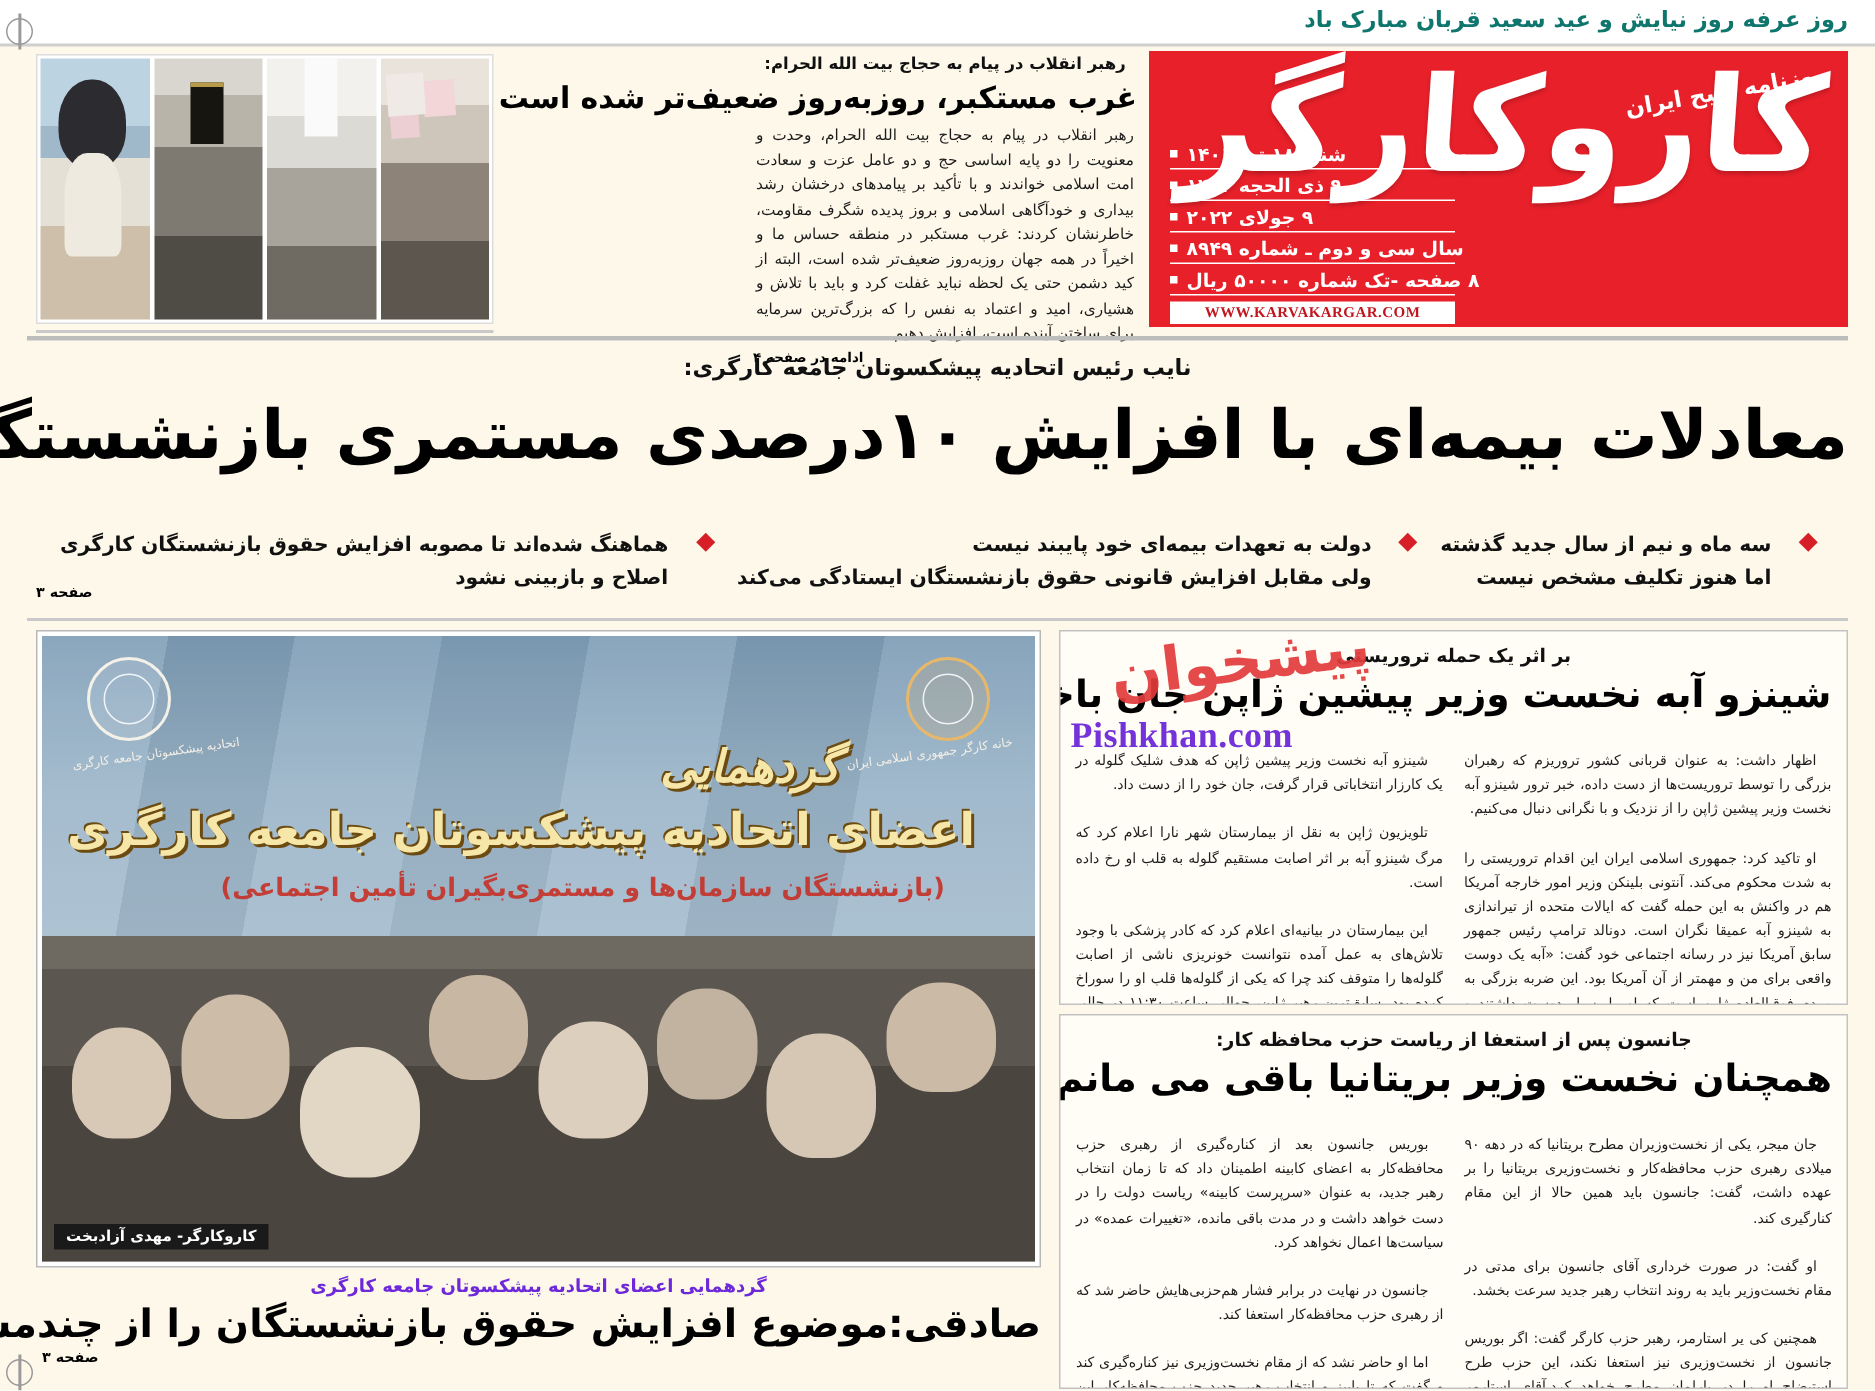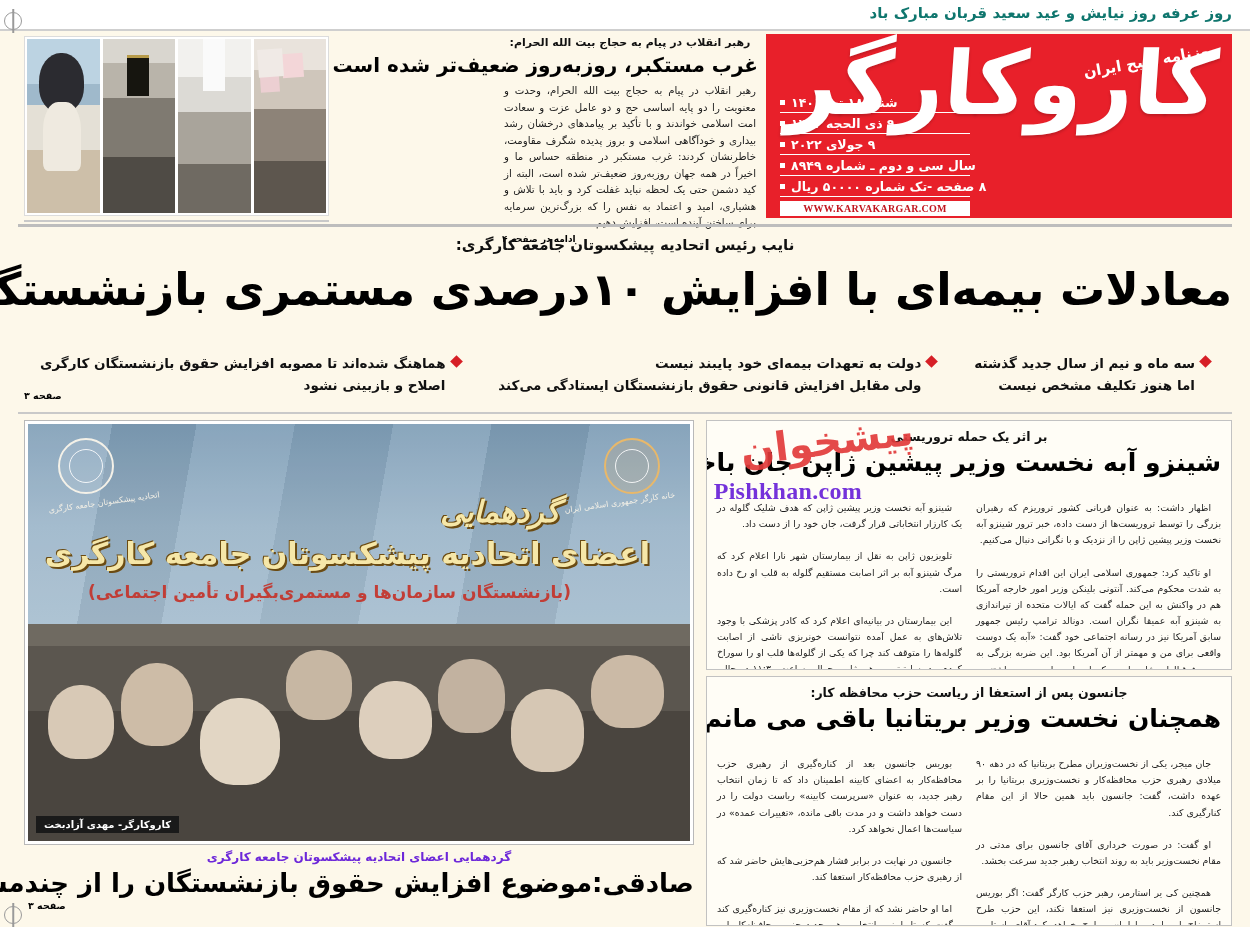--- a/index.html
+++ b/index.html
@@ -140,21 +140,21 @@
     font-size:45px;font-weight:bold;color:#000;
     letter-spacing:-1.5px;line-height:1.25;
     white-space:nowrap;
   }
   .bullets{
     position:absolute;left:18px;top:352px;width:1214px;height:54px;
     display:flex;flex-direction:row;justify-content:space-between;
     padding:0 22px;box-sizing:border-box;
   }
   .bullet{
-    display:flex;align-items:flex-start;gap:6px;
+    display:flex;align-items:flex-start;gap:20px;
     font-size:13.5px;font-weight:bold;color:#111;line-height:1.65;
     white-space:nowrap;
   }
   .bdot{
     width:9px;height:9px;background:#d61f26;
     transform:rotate(45deg);margin-top:5px;flex:0 0 auto;
   }
   .page-ref-left{
     position:absolute;left:24px;top:390px;
     font-size:9.5px;font-weight:bold;color:#000;
@@ -204,21 +204,21 @@
   }
   .banner-l2{
     position:absolute;right:40px;top:112px;left:36px;
     text-align:center;
     font-size:30px;font-weight:bold;color:#f6e7a8;
     text-shadow:2px 2px 0 #6b4b12, -1px -1px 0 #6b4b12;
     white-space:nowrap;
   }
   .banner-l3{
     position:absolute;right:60px;top:158px;left:60px;
-    text-align:left;
+    text-align:right;
     font-size:17px;font-weight:bold;color:#c4352c;
     white-space:nowrap;opacity:.93;
   }
   .crowd{
     position:absolute;left:0;bottom:0;width:100%;height:52%;
     background:linear-gradient(#6f6a61 0 10%,#5b564f 10% 40%,#4a453f 40% 100%);
   }
   .head-blob{
     position:absolute;border-radius:48% 48% 42% 42%;
   }

